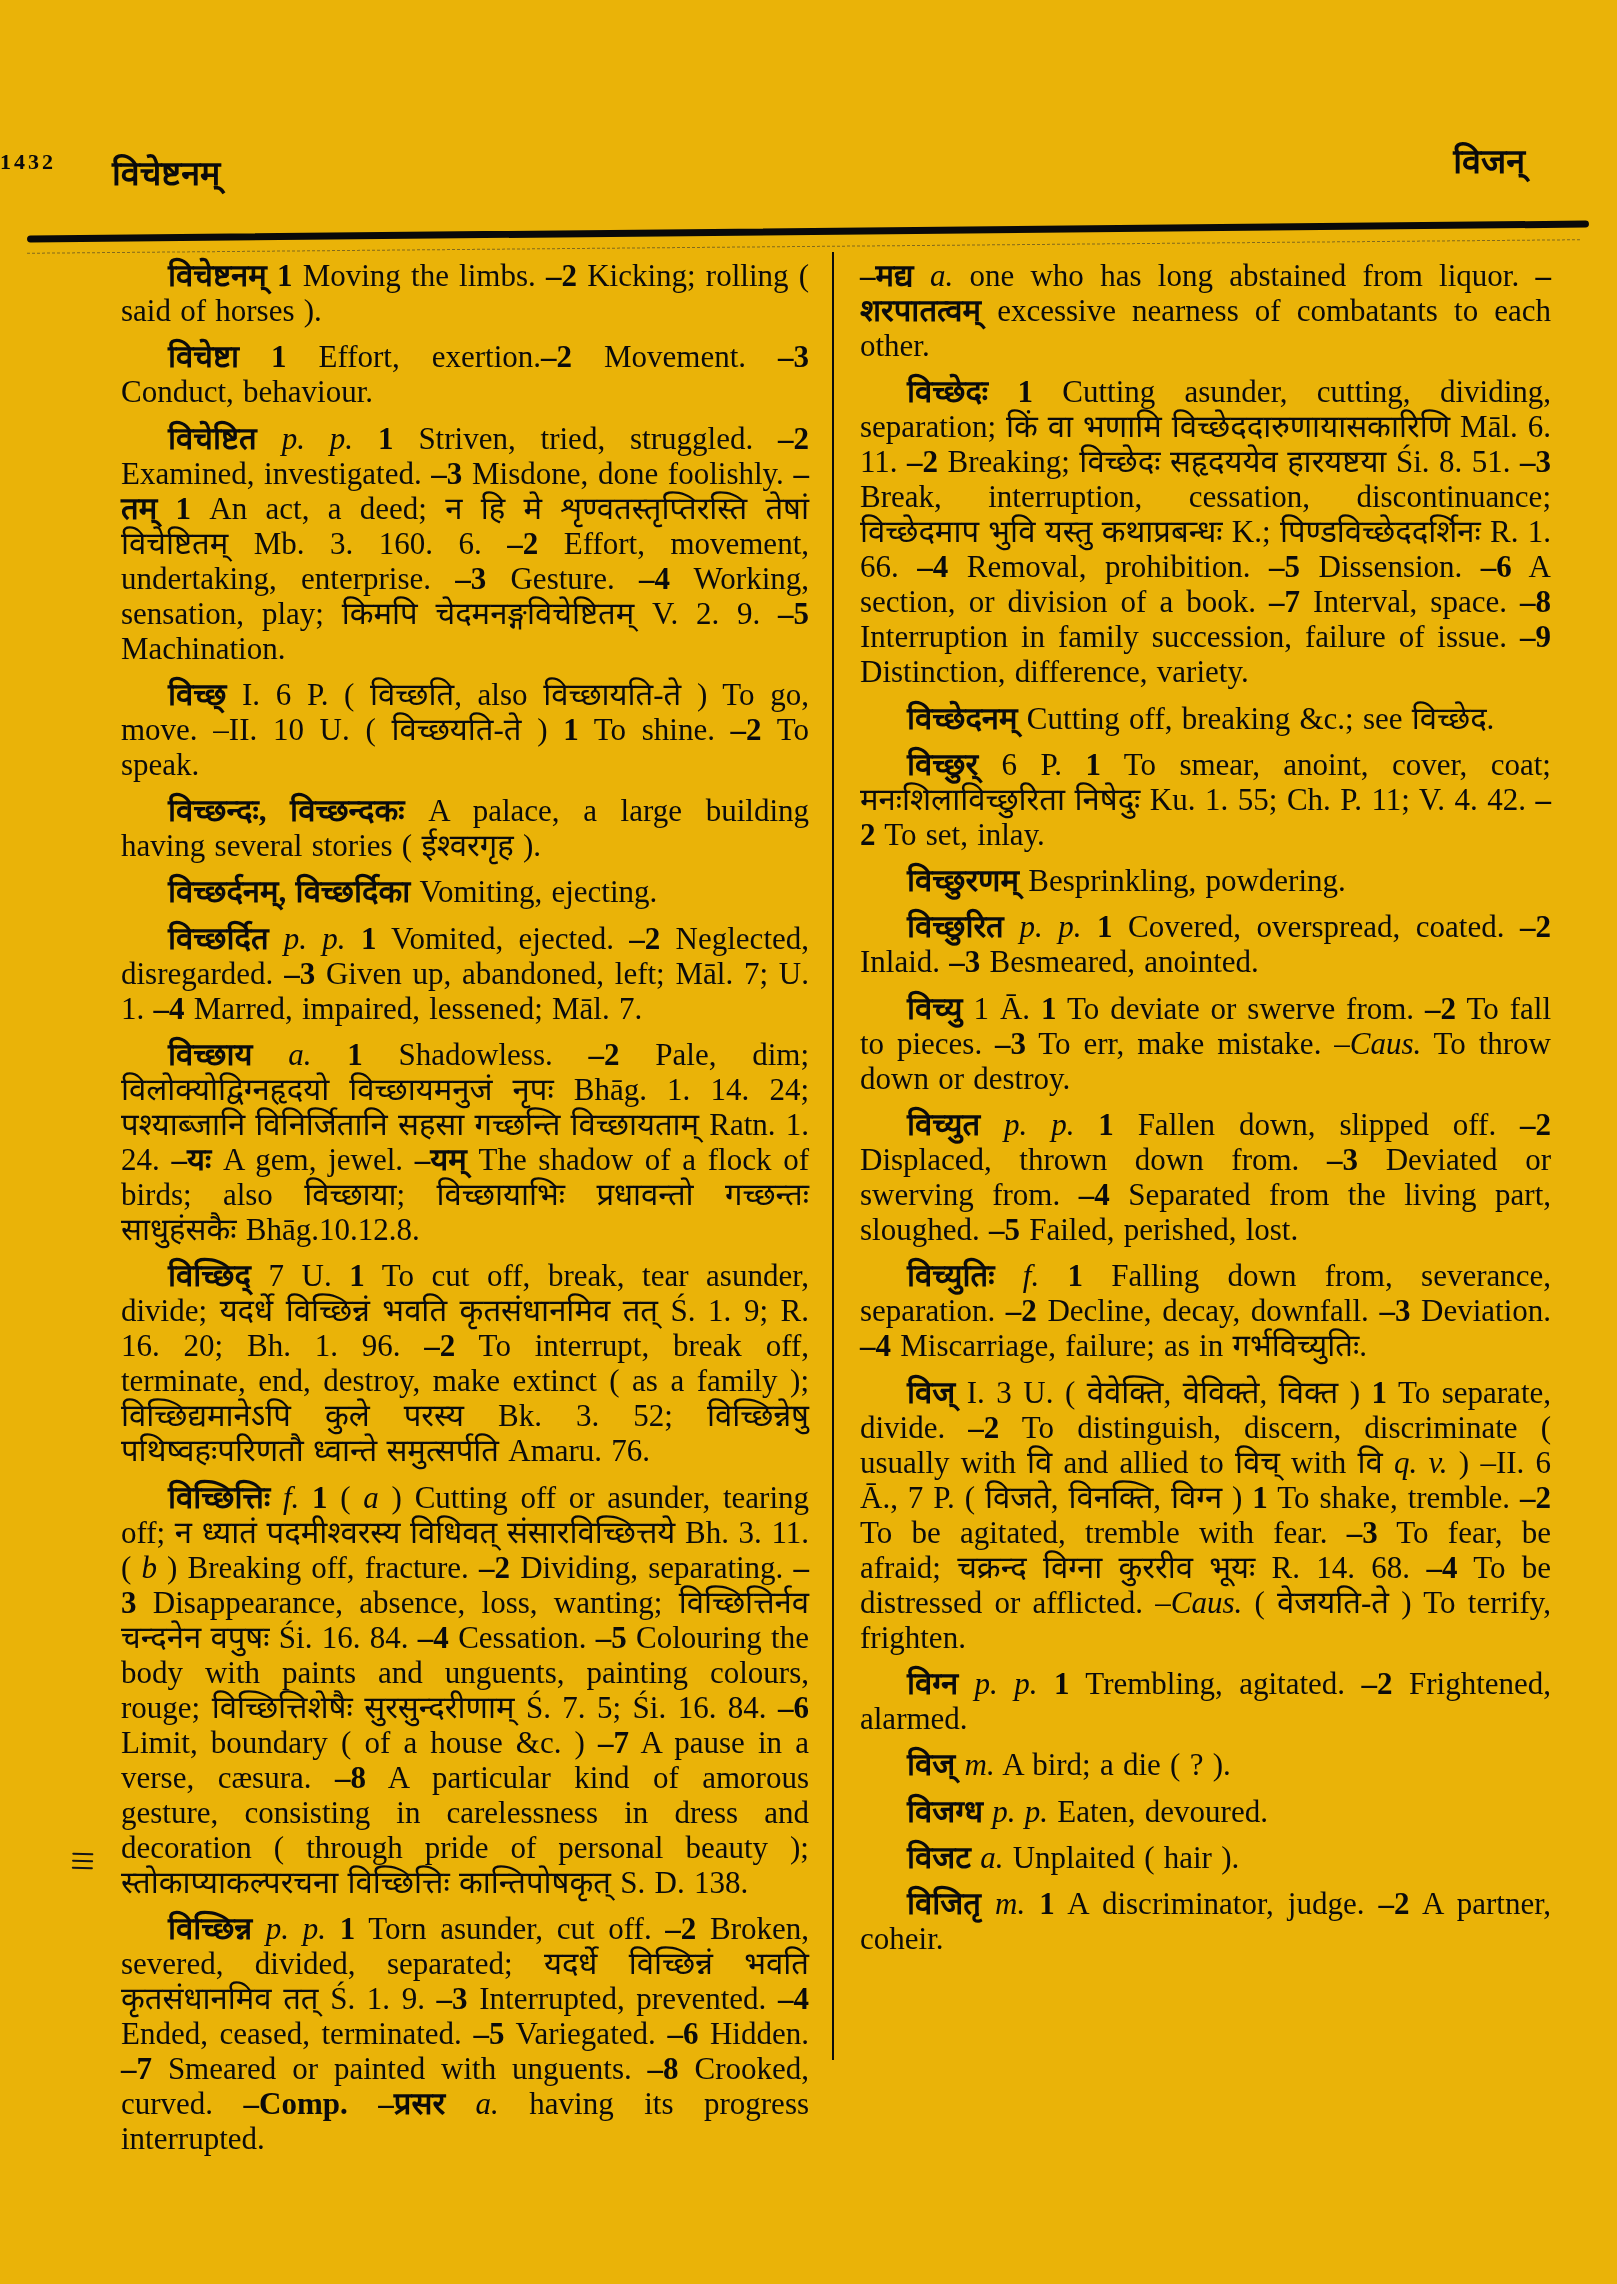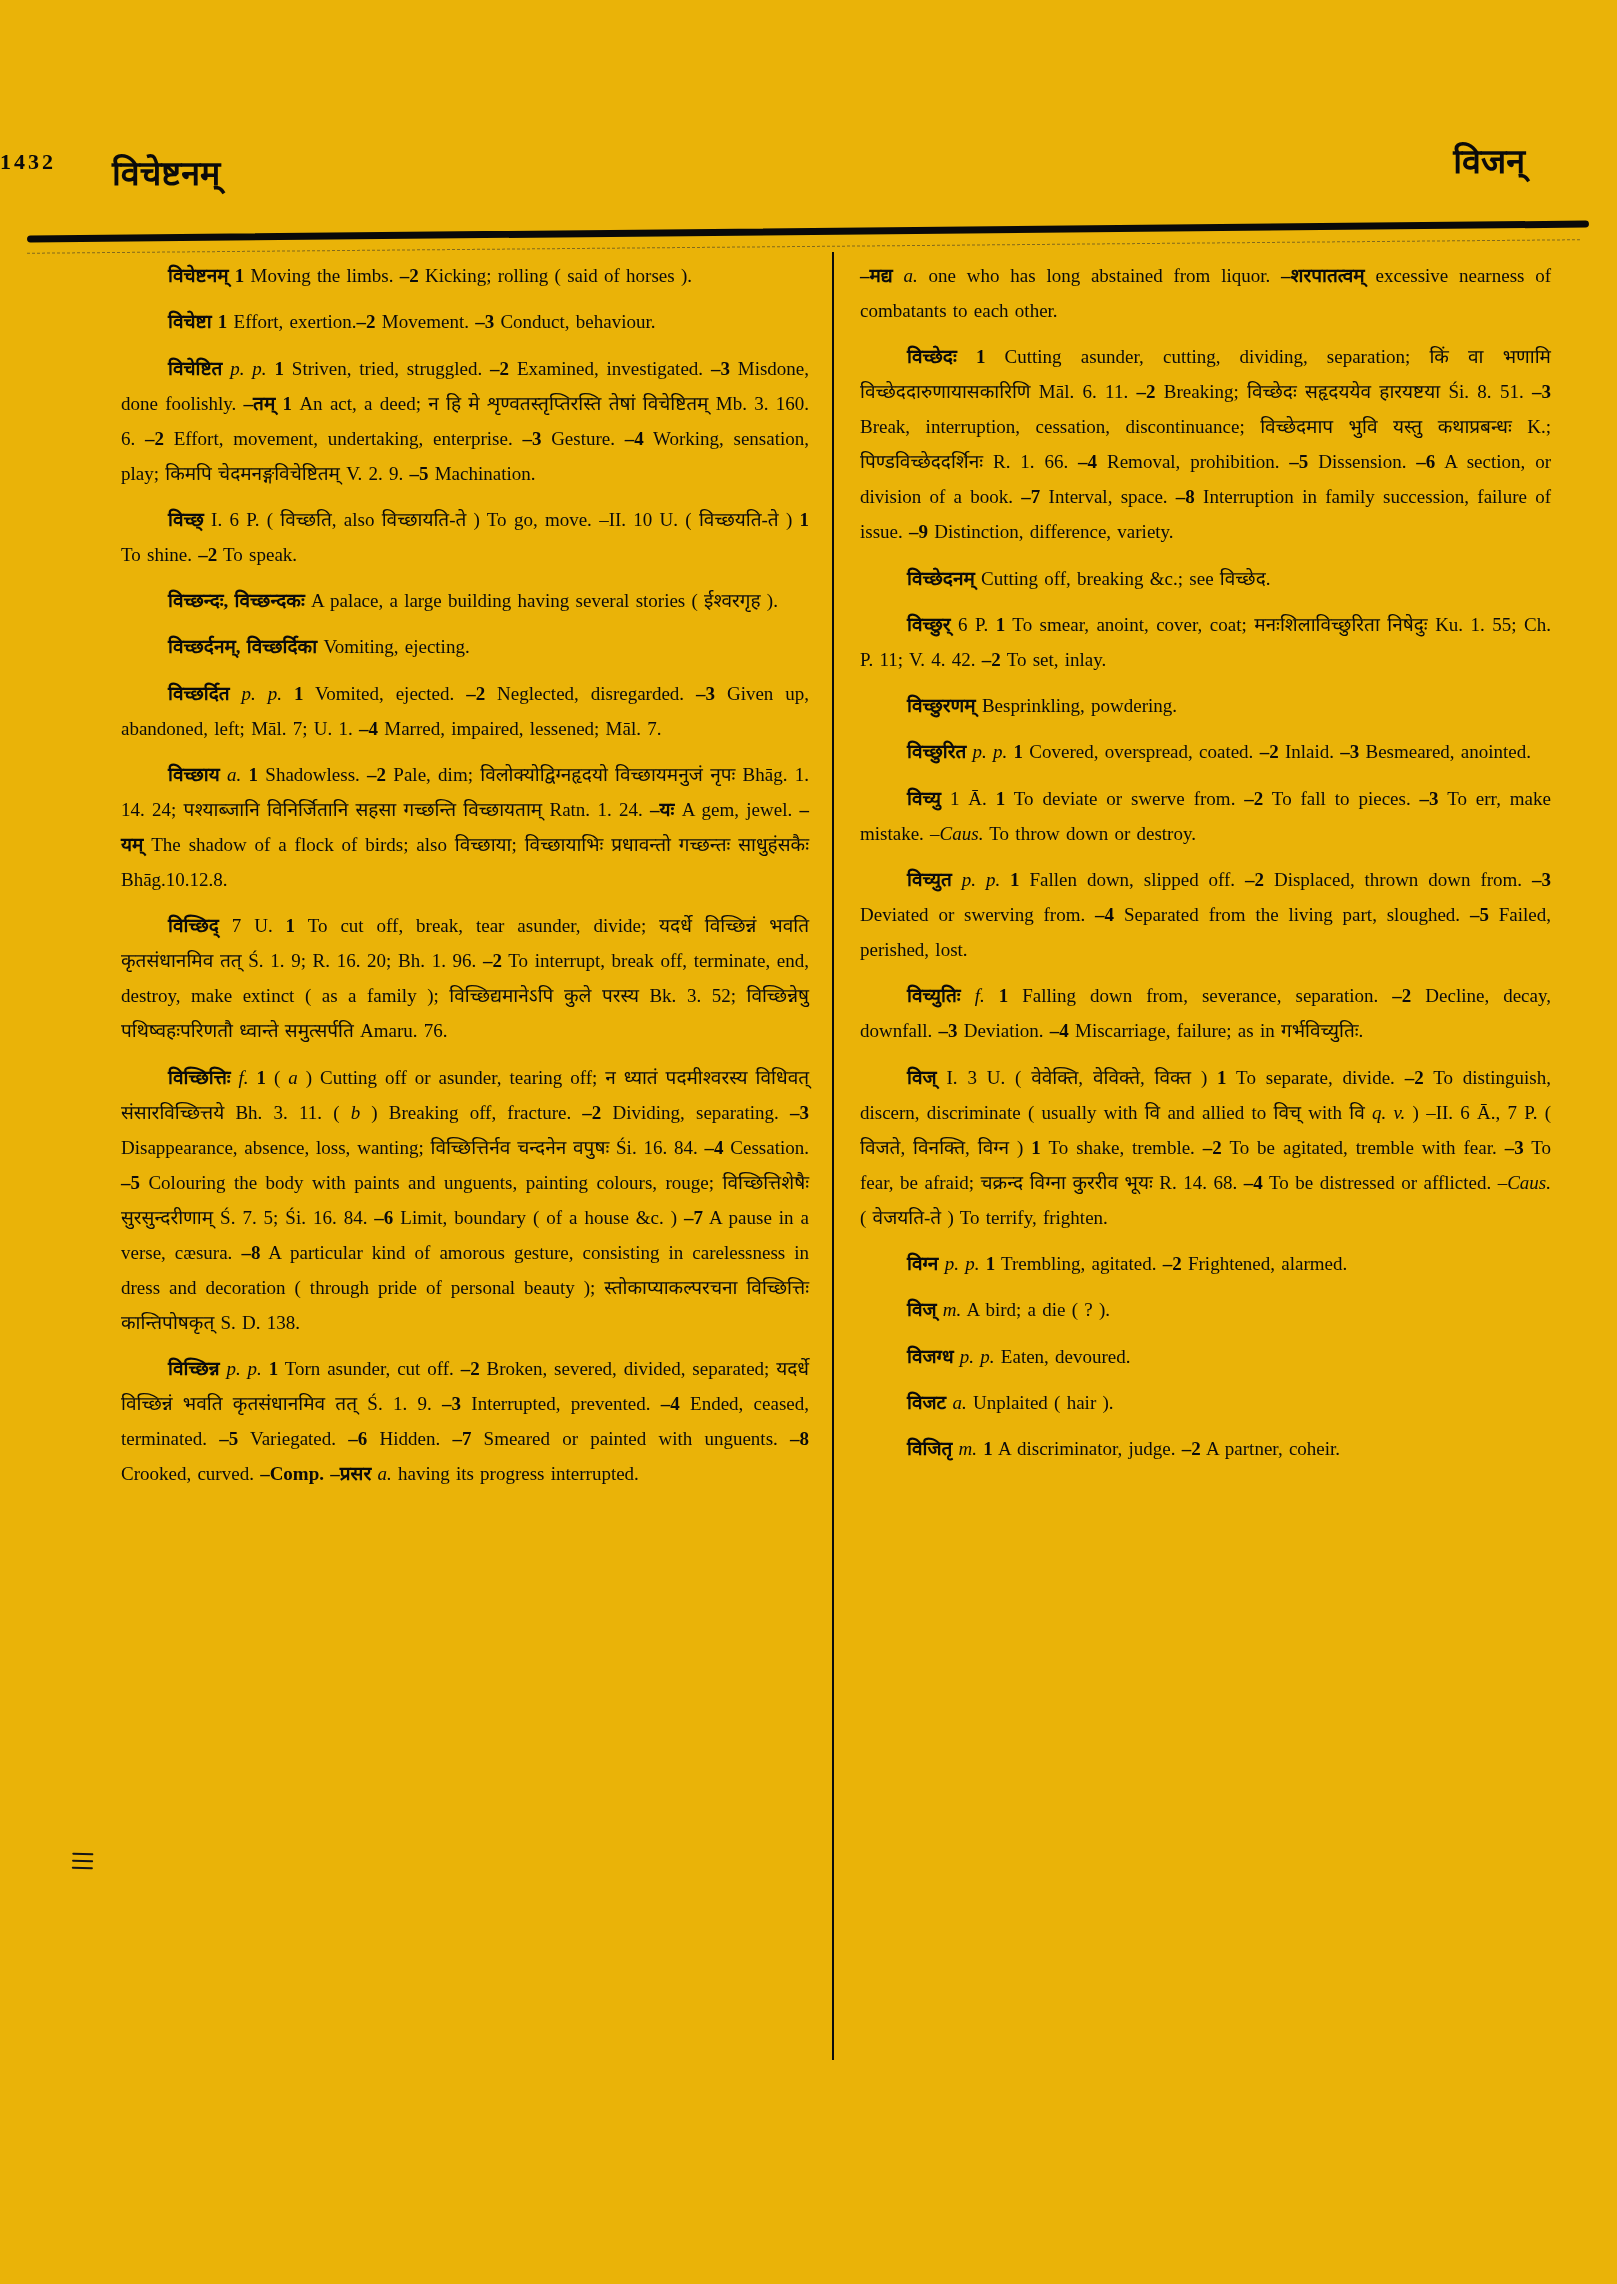--- a/index.html
+++ b/index.html
@@ -34,21 +34,21 @@
   .divider{
     position:absolute;left:832px;top:252px;width:2.3px;height:1808px;
     background:#0c0c0c;
   }
   
   .col{position:absolute;top:258px;}
   .col-left{left:121px;width:688px;}
   .col-right{left:860px;width:691px;}
   .entry{
     margin:0 0 11.3px 0;
-    font-size:19px;line-height:35px;
+    font-size:31px;line-height:35px;
     text-align:justify;
     text-indent:47px;
     word-spacing:1.5px;
   }
   .entry.cont{text-indent:0;}
   .entry b{font-weight:700;}
   .entry i{font-style:italic;}
   
   .printer-mark{
     position:absolute;left:72px;top:1853px;width:21px;

